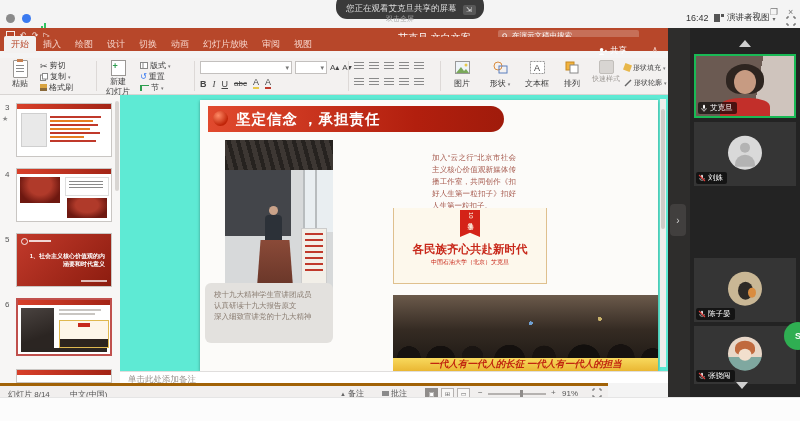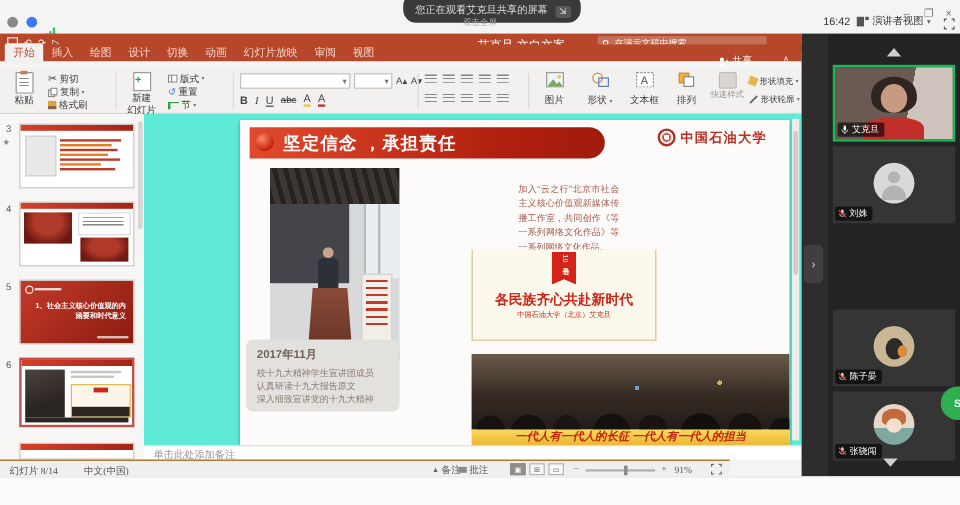--- a/index.html
+++ b/index.html
@@ -68,21 +68,21 @@
       radial-gradient(circle 17px at 72% 105%, #120f0d 97%, transparent),
       radial-gradient(circle 14px at 86% 100%, #171210 97%, transparent),
       radial-gradient(circle 12px at 98% 103%, #14100e 97%, transparent),
       radial-gradient(circle 2px at 52% 45%, #6f9fd0 97%, transparent),
       radial-gradient(circle 2px at 78% 38%, #c9b26a 97%, transparent),
       linear-gradient(#6b5a4b,#352b23 55%,#221c17);}
   .ystrip{position:absolute;left:193px;top:258px;width:265px;height:13px;z-index:3;
     background:linear-gradient(#f8d95e,#eab733);display:flex;align-items:center;justify-content:center;}
   .ystrip span{font-family:"Liberation Serif","DejaVu Serif",serif;font-style:italic;font-weight:bold;font-size:9.5px;color:#c1250f;white-space:nowrap;}
   .notesbar{position:absolute;left:120px;top:371px;width:548px;height:12px;background:#fff;border-top:1px solid #e0dedd;box-sizing:border-box;}
-  .statusbar{position:absolute;left:0;top:383px;width:608px;height:14px;background:#f1efee;border-top:1px solid #a16207;box-sizing:border-box;font-size:8px;color:#555;font-family:Liberation Serif, serif;}
+  .statusbar{position:absolute;left:0;top:383px;width:608px;height:14px;background:#f1efee;border-top:3px solid #a16207;box-sizing:border-box;font-size:8px;color:#555;}
   .viewbtn{width:13px;height:10px;border:1px solid #b5b2b0;box-sizing:border-box;display:flex;align-items:center;justify-content:center;font-size:6px;color:#666;background:#f8f7f6;}
   .viewbtn.on{background:#8f8c8a;color:#fff;border-color:#8f8c8a;}
 
   
   .strip{position:absolute;left:668px;top:28px;width:22px;height:369px;background:#2e2d2c;}
   .handle{position:absolute;left:670px;top:204px;width:16px;height:32px;background:#413f3e;border-radius:4px;
     color:#cfcfcf;font-size:10px;display:flex;align-items:center;justify-content:center;}
   .sidebar{position:absolute;left:690px;top:28px;width:110px;height:369px;background:#232323;}
   .tile{position:absolute;left:4px;width:102px;height:64px;background:#353535;overflow:hidden;}
   .chip{position:absolute;left:2px;bottom:2px;background:rgba(0,0,0,.62);border-radius:2px;
@@ -365,43 +365,38 @@
     </div>
     <div style="position:absolute;right:1px;top:6px;width:4px;height:90px;background:#d8d5d2;border-radius:2px;"></div>
   </div>
 
   <div class="editor">
     <div class="slide">
       <div class="banner">
         <div class="ball"></div>
         <span>坚定信念 ，承担责任</span>
       </div>
-      <div class="a flex" style="left:348px;top:7px;gap:4px;">
-        <div class="emblem"></div>
-        <span style="font-size:11px;font-weight:bold;color:#b03024;letter-spacing:1px;white-space:nowrap;">中国石油大学</span>
-      </div>
 
       <div class="photo">
         <div style="position:absolute;left:0;top:0;width:100%;height:30px;background:repeating-linear-gradient(75deg,#26221f 0 4px,#3d3733 4px 9px);"></div>
         <div style="position:absolute;left:0;top:30px;width:66px;height:66px;background:#43454a;"></div>
         <div style="position:absolute;left:78px;top:30px;width:30px;height:62px;background:#e9eef1;border-left:2px solid #b8bcbe;"></div>
         <div style="position:absolute;left:90px;top:30px;width:2px;height:62px;background:#b8bcbe;"></div>
         <div style="position:absolute;left:44px;top:66px;width:9px;height:9px;border-radius:50%;background:#caa289;"></div>
         <div style="position:absolute;left:40px;top:75px;width:17px;height:26px;border-radius:4px 4px 0 0;background:#2c3138;"></div>
         <div style="position:absolute;left:31px;top:100px;width:38px;height:60px;background:linear-gradient(#8a4a38,#5f3024);clip-path:polygon(12% 0,88% 0,100% 100%,0 100%);"></div>
         <div style="position:absolute;left:76px;top:88px;width:24px;height:64px;background:#f2efe8;border:1px solid #ccc;">
           <div style="margin:4px 3px;height:40px;background:repeating-linear-gradient(#c0392b 0 2px,transparent 2px 6px);"></div>
         </div>
         <div style="position:absolute;left:0;bottom:0;width:100%;height:10px;background:#b5aea7;"></div>
       </div>
 
-      <div class="para">加入“云之行”北京市社会主义核心价值观新媒体传播工作室，共同创作《等一系列网络文化作品》等一系列网络文化作品。</div>
+      <div class="para">加入“云之行”北京市社会主义核心价值观新媒体传播工作室，共同创作《扣好人生第一粒扣子》扣好人生第一粒扣子。</div>
 
       <div class="graybox">
-        <div class="d">2017年11月</div>
         <div class="l">校十九大精神学生宣讲团成员</div>
         <div class="l">认真研读十九大报告原文</div>
         <div class="l">深入细致宣讲党的十九大精神</div>
       </div>
 
       <div class="audience"></div>
 
       <div class="contest">
         <div class="body">
           <div class="ribbon-tag">
@@ -420,21 +415,21 @@
       <div style="position:absolute;left:1px;top:10px;width:4px;height:120px;background:#cfccc9;border-radius:2px;"></div>
     </div>
   </div>
 
   <div class="notesbar">
     <span style="position:absolute;left:8px;top:2px;font-size:8.5px;color:#9a948f;">单击此处添加备注</span>
   </div>
   <div class="statusbar">
     <span class="a" style="left:8px;top:3px;">幻灯片 8/14</span>
     <span class="a" style="left:70px;top:3px;">中文(中国)</span>
-    <div class="a flex" style="left:360px;top:2px;gap:2px;">
+    <div class="a flex" style="left:340px;top:2px;gap:2px;">
       <span style="font-size:6px;color:#666;">▲</span>
         <span>备注</span>
     </div>
     <div class="a flex" style="left:382px;top:2px;gap:2px;align-items:center;">
       <span style="display:inline-block;width:7px;height:5px;background:#8a8a8a;"></span>
         <span>批注</span>
     </div>
     <div class="a flex" style="left:425px;top:2px;gap:3px;">
       <div class="viewbtn on">▣</div>
       <div class="viewbtn">⊞</div>

